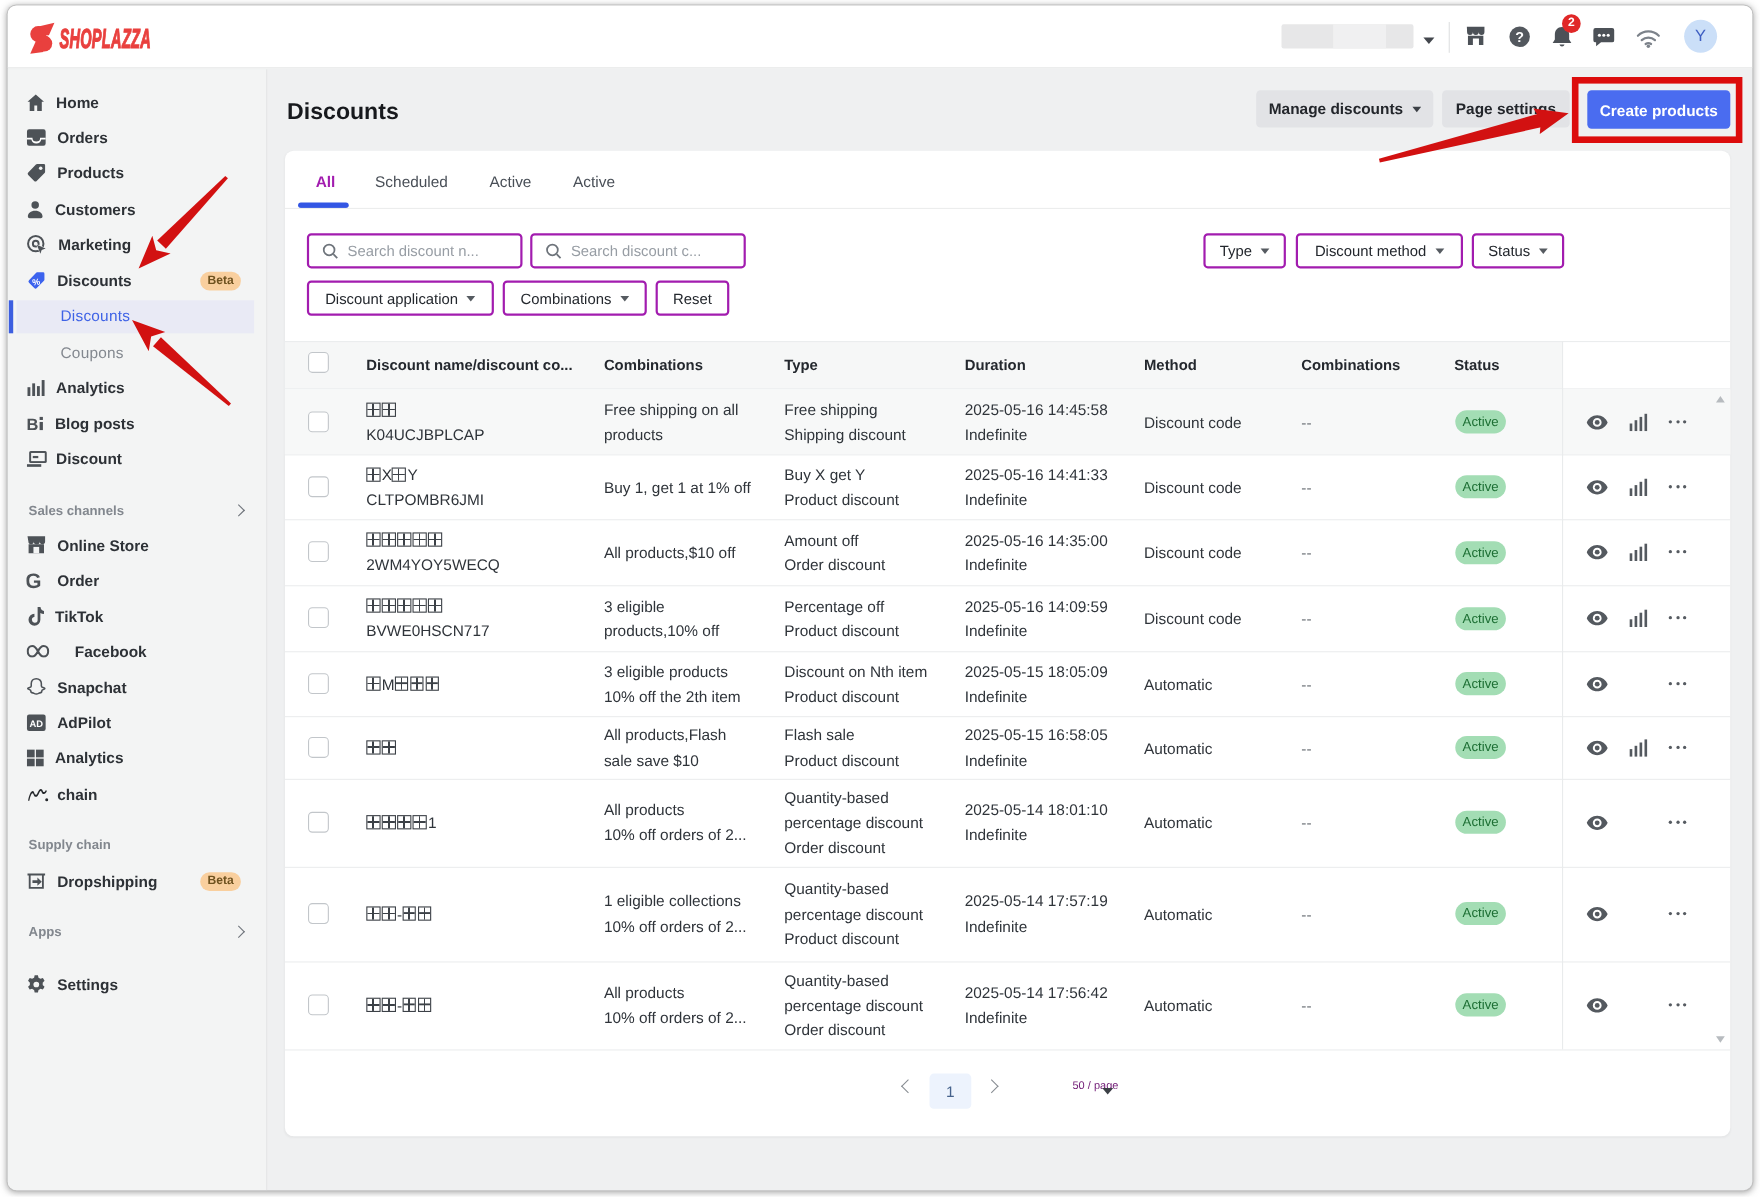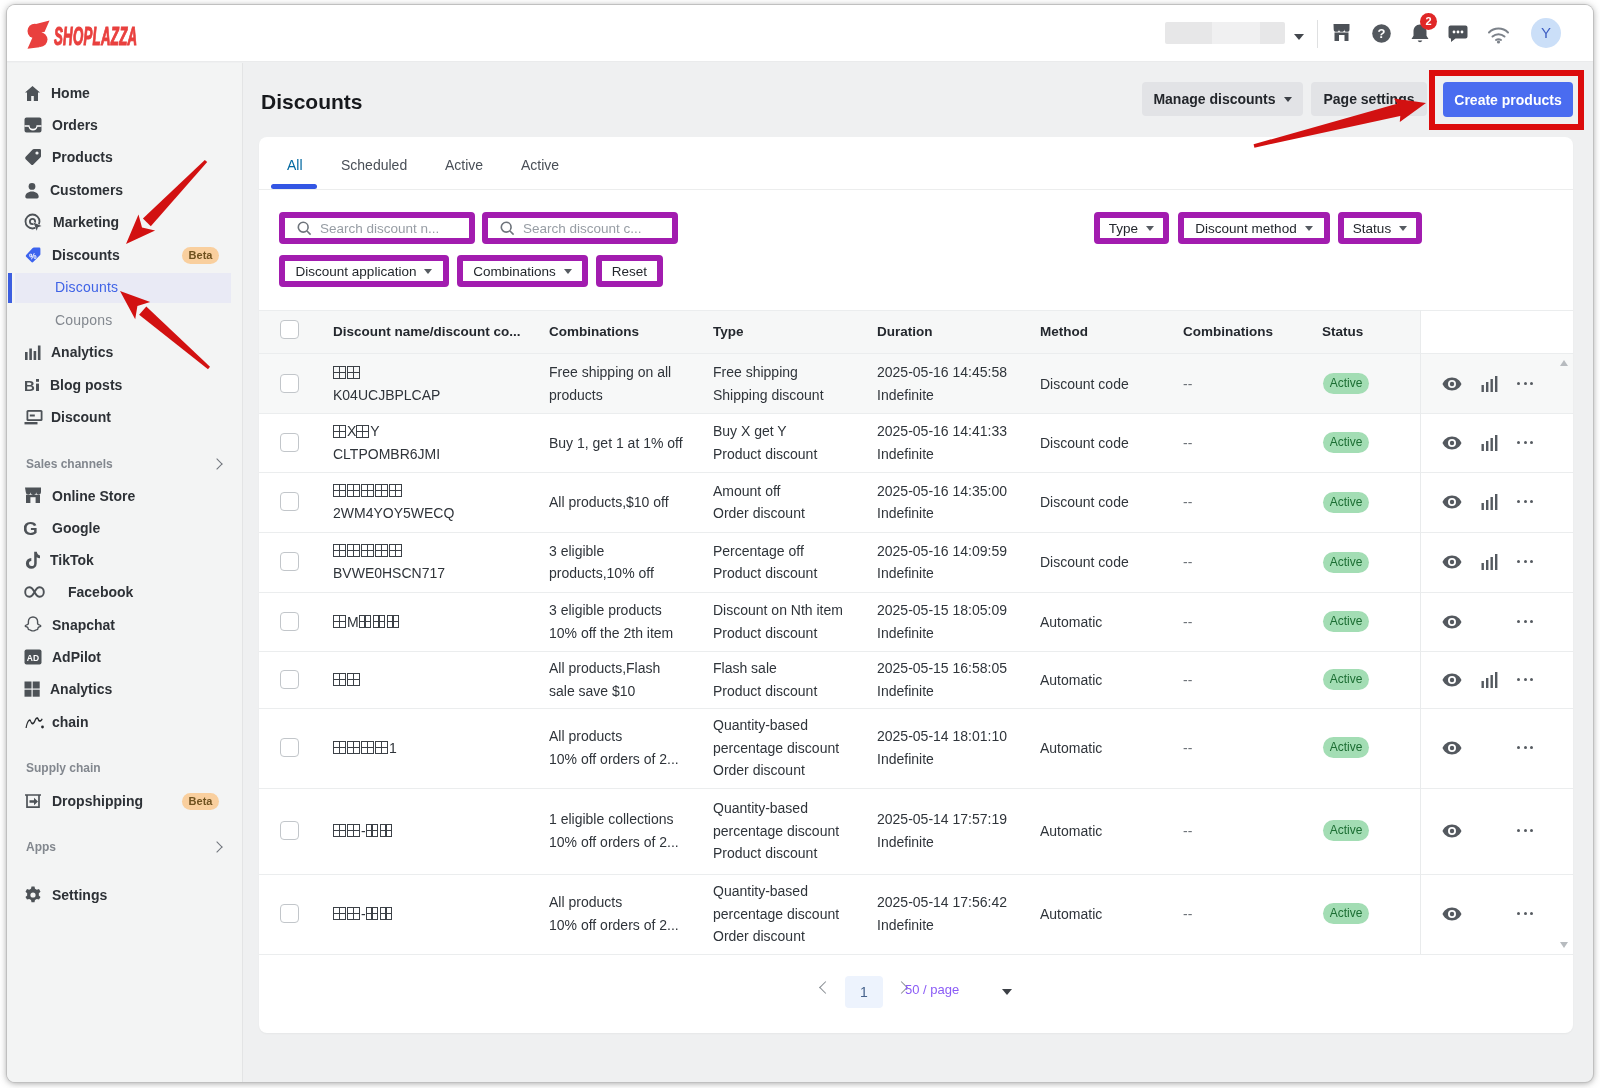--- a/index.html
+++ b/index.html
@@ -20,21 +20,21 @@
 #selbar{position:absolute;left:1px;top:210px;width:3.5px;height:30px;background:#3d5fe0}
 
 .h1{position:absolute;left:254px;top:85px;font-size:21px;font-weight:700;color:#17191d}
 .gbtn{position:absolute;top:77px;height:34px;background:#e2e3e6;border-radius:4px;font-size:14px;font-weight:700;color:#23262b;display:flex;align-items:center;justify-content:center}
 .bluebtn{position:absolute;left:1436px;top:77px;width:130px;height:35px;background:#4a6cf0;border-radius:4px;font-size:14px;font-weight:700;color:#fff;display:flex;align-items:center;justify-content:center}
 .redrect{position:absolute;left:1422px;top:65px;width:155px;height:60px;border:6px solid #dc0c0c}
 
 #card{position:absolute;left:252px;top:132px;width:1314px;height:896px;background:#fff;border-radius:8px;box-shadow:0 1px 2px rgba(0,0,0,.04)}
 .tab{position:absolute;top:152px;font-size:14px;color:#494f57}
 .caret{display:inline-block;width:0;height:0;border-left:4.5px solid transparent;border-right:4.5px solid transparent;border-top:5.5px solid #3c4046;margin-left:8px;vertical-align:2px}
-.fbox{position:absolute;height:32px;background:#fff;border:6px solid #a21caf;border-radius:4px;font-size:13.5px;color:#23272d;display:flex;align-items:center}
+.fbox{position:absolute;height:32px;background:#fff;border:2px solid #a21caf;border-radius:4px;font-size:13.5px;color:#23272d;display:flex;align-items:center}
 .ph{color:#979da4}
 
 .th{position:absolute;top:319px;font-size:13.5px;font-weight:700;color:#24282e;white-space:nowrap}
 .cb{position:absolute;left:273px;width:19px;height:19px;border:1.5px solid #c2c6ca;border-radius:4px;background:#fff}
 .rowline{position:absolute;left:252px;width:1314px;height:1px;background:#ebedee}
 .cell{position:absolute;font-size:14px;color:#2f343a;line-height:22.5px;white-space:nowrap}
 .pill{position:absolute;left:1316px;width:46px;height:21px;background:#a3ddb4;border-radius:11px;font-size:12px;font-weight:400;color:#1c6e33;text-align:center;line-height:21px}
 .g{display:inline-block;width:12.5px;height:13px;border:1.5px solid #3c4147;margin:0 1.5px -1.5px 0;background:linear-gradient(transparent 42%,#3c4147 42%,#3c4147 56%,transparent 56%),linear-gradient(90deg,transparent 42%,#3c4147 42%,#3c4147 56%,transparent 56%)}
 .eye{position:absolute;left:1435px}
 .chart{position:absolute;left:1474px}
@@ -177,21 +177,21 @@
           <path fill="#4d5257" d="M1 0.5 h16 v4.8 a2.4 2.4 0 0 1 -4.9 0 a2.4 2.4 0 0 1 -5.4 0 a2.4 2.4 0 0 1 -4.9 0 Z"></path>
           <path fill="#4d5257" d="M2 7.8 h14 V16 h-14 Z"></path>
           <rect x="6.4" y="10.2" width="5.2" height="5.8" fill="#f3f4f4"></rect>
         </svg>
         <span class="lb">Online Store</span>
       </div>
     <div class="it" style="top:454px">
         <svg width="18" height="18" viewBox="0 0 18 18">
           <text x="-1" y="15.5" font-size="19" font-weight="bold" fill="#4d5257" font-family="Liberation Sans">G</text>
         </svg>
-        <span class="lb">Google</span>
+        <span class="lb">Order</span>
       </div>
     <div class="it" style="top:486px">
         <svg width="16" height="18" viewBox="0 0 16 18">
           <path fill="#4d5257" d="M10.2 0.8 h2.6 c.2 1.9 1.4 3.3 3.2 3.6 v2.8 c-1.3 0-2.4-.4-3.3-1 v6.2 a5.4 5.4 0 1 1 -5.4 -5.4 v2.9 a2.6 2.6 0 1 0 2.9 2.5 Z"></path>
         </svg>
         <span class="lb">TikTok</span>
       </div>
     <div class="it" style="top:518px">
         <svg width="21" height="12" viewBox="0 0 21 12">
           <path fill="none" stroke="#4d5257" stroke-width="1.9" d="M5.3 1.2 C2.9 1.2 1.2 3.3 1.2 6 s1.7 4.8 4.1 4.8 c2.6 0 4-2.4 5.2-4.8 c1.2-2.4 2.6-4.8 5.2-4.8 c2.4 0 4.1 2.1 4.1 4.8 s-1.7 4.8-4.1 4.8 c-2.6 0-4-2.4-5.2-4.8 C9.3 3.6 7.9 1.2 5.3 1.2 Z"></path>
@@ -248,21 +248,21 @@
         <span class="lb">Settings</span>
       </div>
   </div>
   <div class="h1">Discounts</div>
   <div class="gbtn" style="left:1135px;width:161px">Manage discounts<span class="caret"></span></div>
   <div class="gbtn" style="left:1304px;width:116px">Page settings</div>
   <div id="card"></div>
   <div class="bluebtn">Create products</div>
   <div class="redrect"></div>
 
-  <div class="tab" style="left:280px;color:#0369a1;font-weight:400">All</div>
+  <div class="tab" style="left:280px;color:#a21caf;font-weight:700">All</div>
   <div class="tab" style="left:334px">Scheduled</div>
   <div class="tab" style="left:438px">Active</div>
   <div class="tab" style="left:514px">Active</div>
   <div class="abs" style="left:264px;top:179px;width:46px;height:5px;border-radius:2.5px;background:#3356e4"></div>
   <div class="abs" style="left:252px;top:184px;width:1314px;height:1px;background:#eceded"></div>
 
   <div class="fbox" style="left:272px;top:207px;width:196px">
     <svg style="margin:0 8px 0 12px" width="15" height="15" viewBox="0 0 15 15">
         <circle cx="6.2" cy="6.2" r="4.9" fill="none" stroke="#6e747b" stroke-width="1.6"></circle>
         <line x1="10" y1="10" x2="13.6" y2="13.6" stroke="#6e747b" stroke-width="1.6"></line>
@@ -512,21 +512,21 @@
       </div>
   </div>
 
   <div class="abs" style="left:1413px;top:305px;width:1px;height:644px;background:#e9ebec"></div>
   <div class="abs" style="left:1553px;top:355px;width:0;height:0;border-left:4.5px solid transparent;border-right:4.5px solid transparent;border-bottom:6px solid #b7bbbf"></div>
   <div class="abs" style="left:1553px;top:937px;width:0;height:0;border-left:4.5px solid transparent;border-right:4.5px solid transparent;border-top:6px solid #b7bbbf"></div>
 
   <div class="abs" style="left:814px;top:978px;width:9px;height:9px;border-left:1.7px solid #878c92;border-bottom:1.7px solid #878c92;transform:rotate(45deg)"></div>
   <div class="abs" style="left:838px;top:971px;width:38px;height:32px;background:#edf3fd;border-radius:4px;color:#46628c;font-size:14px;text-align:center;line-height:32px">1</div>
   <div class="abs" style="left:890px;top:978px;width:9px;height:9px;border-right:1.7px solid #878c92;border-top:1.7px solid #878c92;transform:rotate(45deg)"></div>
-  <div class="abs" style="left:898px;top:977px;font-size:13px;color:#8b5cf6">50 / page</div>
+  <div class="abs" style="left:968px;top:977px;font-size:10px;color:#701a75">50 / page</div>
   <div class="abs" style="left:995px;top:984px;width:0;height:0;border-left:5px solid transparent;border-right:5px solid transparent;border-top:6px solid #3c4046"></div>
 </div>
 <svg id="overlay" width="1600" height="1088" viewBox="0 0 1600 1088" style="position:absolute;left:0;top:0;pointer-events:none">
   <g fill="#d21111">
     <polygon points="204.8,159.9 207.2,162.1 150.8,226.2 142.9,218.6"></polygon>
     <polygon points="126.0,244.0 138.5,214.4 142.0,227.4 155.1,230.4"></polygon>
     <polygon points="210.0,366.8 208.0,369.2 139.1,314.8 146.3,306.5"></polygon>
     <polygon points="120.0,291.0 150.2,301.9 137.4,306.0 135.2,319.3"></polygon>
     <polygon points="1254.4,147.7 1253.6,144.3 1405.0,101.5 1408.2,114.2"></polygon>
     <polygon points="1426.0,103.0 1399.8,121.9 1400.8,109.3 1394.0,98.6"></polygon>

